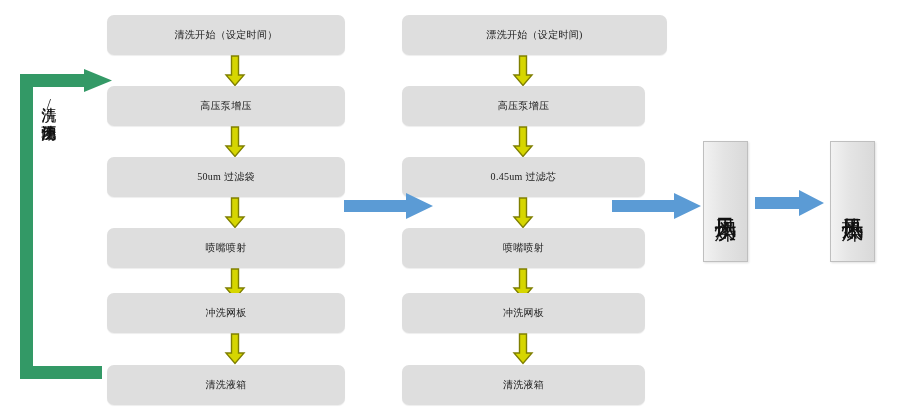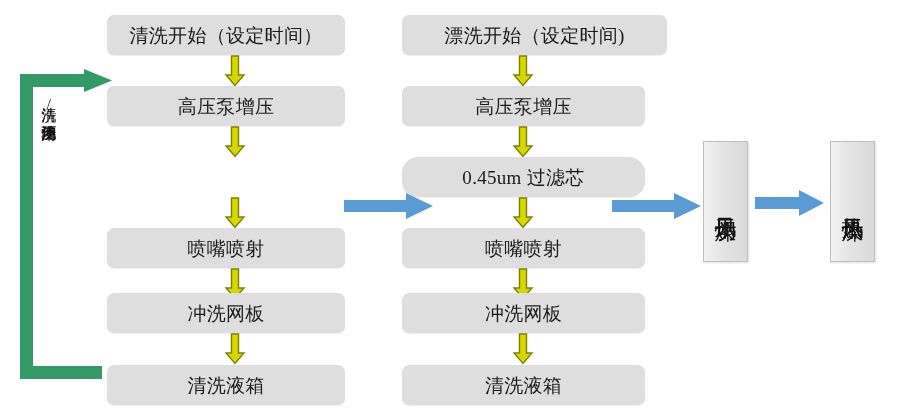--- a/index.html
+++ b/index.html
@@ -20,21 +20,21 @@
 
   
   .pbox {
     position: absolute;
     background: #DEDEDE;
     border-radius: 7px;
     display: flex;
     align-items: center;
     justify-content: center;
     color: #1a1a1a;
-    font-size: 19px;
+    font-size: 10px;
     line-height: 1;
     letter-spacing: 0.3px;
     box-sizing: border-box;
     box-shadow: 0 1px 1px rgba(0,0,0,0.07);
   }
 
   
   .vbox {
     position: absolute;
     background: linear-gradient(to right,#F2F2F2 0%, #E4E4E4 45%, #D9D9D9 100%);
@@ -108,20 +108,23 @@
   </svg>
 
   <div class="pbox" style="left:107px; top:86px; width:238px; height:40px;">
     <span>高压泵增压</span>
   </div>
 
   <svg class="yarrow" style="left:224px; top:126px;" width="22" height="32" viewBox="0 0 22 32">
     <polygon points="7.5,1 14.5,1 14.5,20 20,20 11,30.5 2,20 7.5,20" fill="#D6D600" stroke="#7F7F00" stroke-width="1.4" stroke-linejoin="miter"></polygon>
   </svg>
 
+  <div class="pbox" style="left:107px; top:157px; width:238px; height:40px;">
+    <span>50um 过滤袋</span>
+  </div>
 
   <svg class="yarrow" style="left:224px; top:197px;" width="22" height="32" viewBox="0 0 22 32">
     <polygon points="7.5,1 14.5,1 14.5,20 20,20 11,30.5 2,20 7.5,20" fill="#D6D600" stroke="#7F7F00" stroke-width="1.4" stroke-linejoin="miter"></polygon>
   </svg>
 
   <div class="pbox" style="left:107px; top:228px; width:238px; height:40px;">
     <span>喷嘴喷射</span>
   </div>
 
   <svg class="yarrow" style="left:224px; top:268px;" width="22" height="32" viewBox="0 0 22 32">
@@ -149,21 +152,21 @@
   </svg>
 
   <div class="pbox" style="left:402px; top:86px; width:243px; height:40px;">
     <span>高压泵增压</span>
   </div>
 
   <svg class="yarrow" style="left:512px; top:126px;" width="22" height="32" viewBox="0 0 22 32">
     <polygon points="7.5,1 14.5,1 14.5,20 20,20 11,30.5 2,20 7.5,20" fill="#D6D600" stroke="#7F7F00" stroke-width="1.4" stroke-linejoin="miter"></polygon>
   </svg>
 
-  <div class="pbox" style="left:402px; top:157px; width:243px; height:40px;border-radius:16px;">
+  <div class="pbox" style="left:402px; top:157px; width:243px; height:40px;">
     <span>0.45um 过滤芯</span>
   </div>
 
   <svg class="yarrow" style="left:512px; top:197px;" width="22" height="32" viewBox="0 0 22 32">
     <polygon points="7.5,1 14.5,1 14.5,20 20,20 11,30.5 2,20 7.5,20" fill="#D6D600" stroke="#7F7F00" stroke-width="1.4" stroke-linejoin="miter"></polygon>
   </svg>
 
   <div class="pbox" style="left:402px; top:228px; width:243px; height:40px;">
     <span>喷嘴喷射</span>
   </div>

